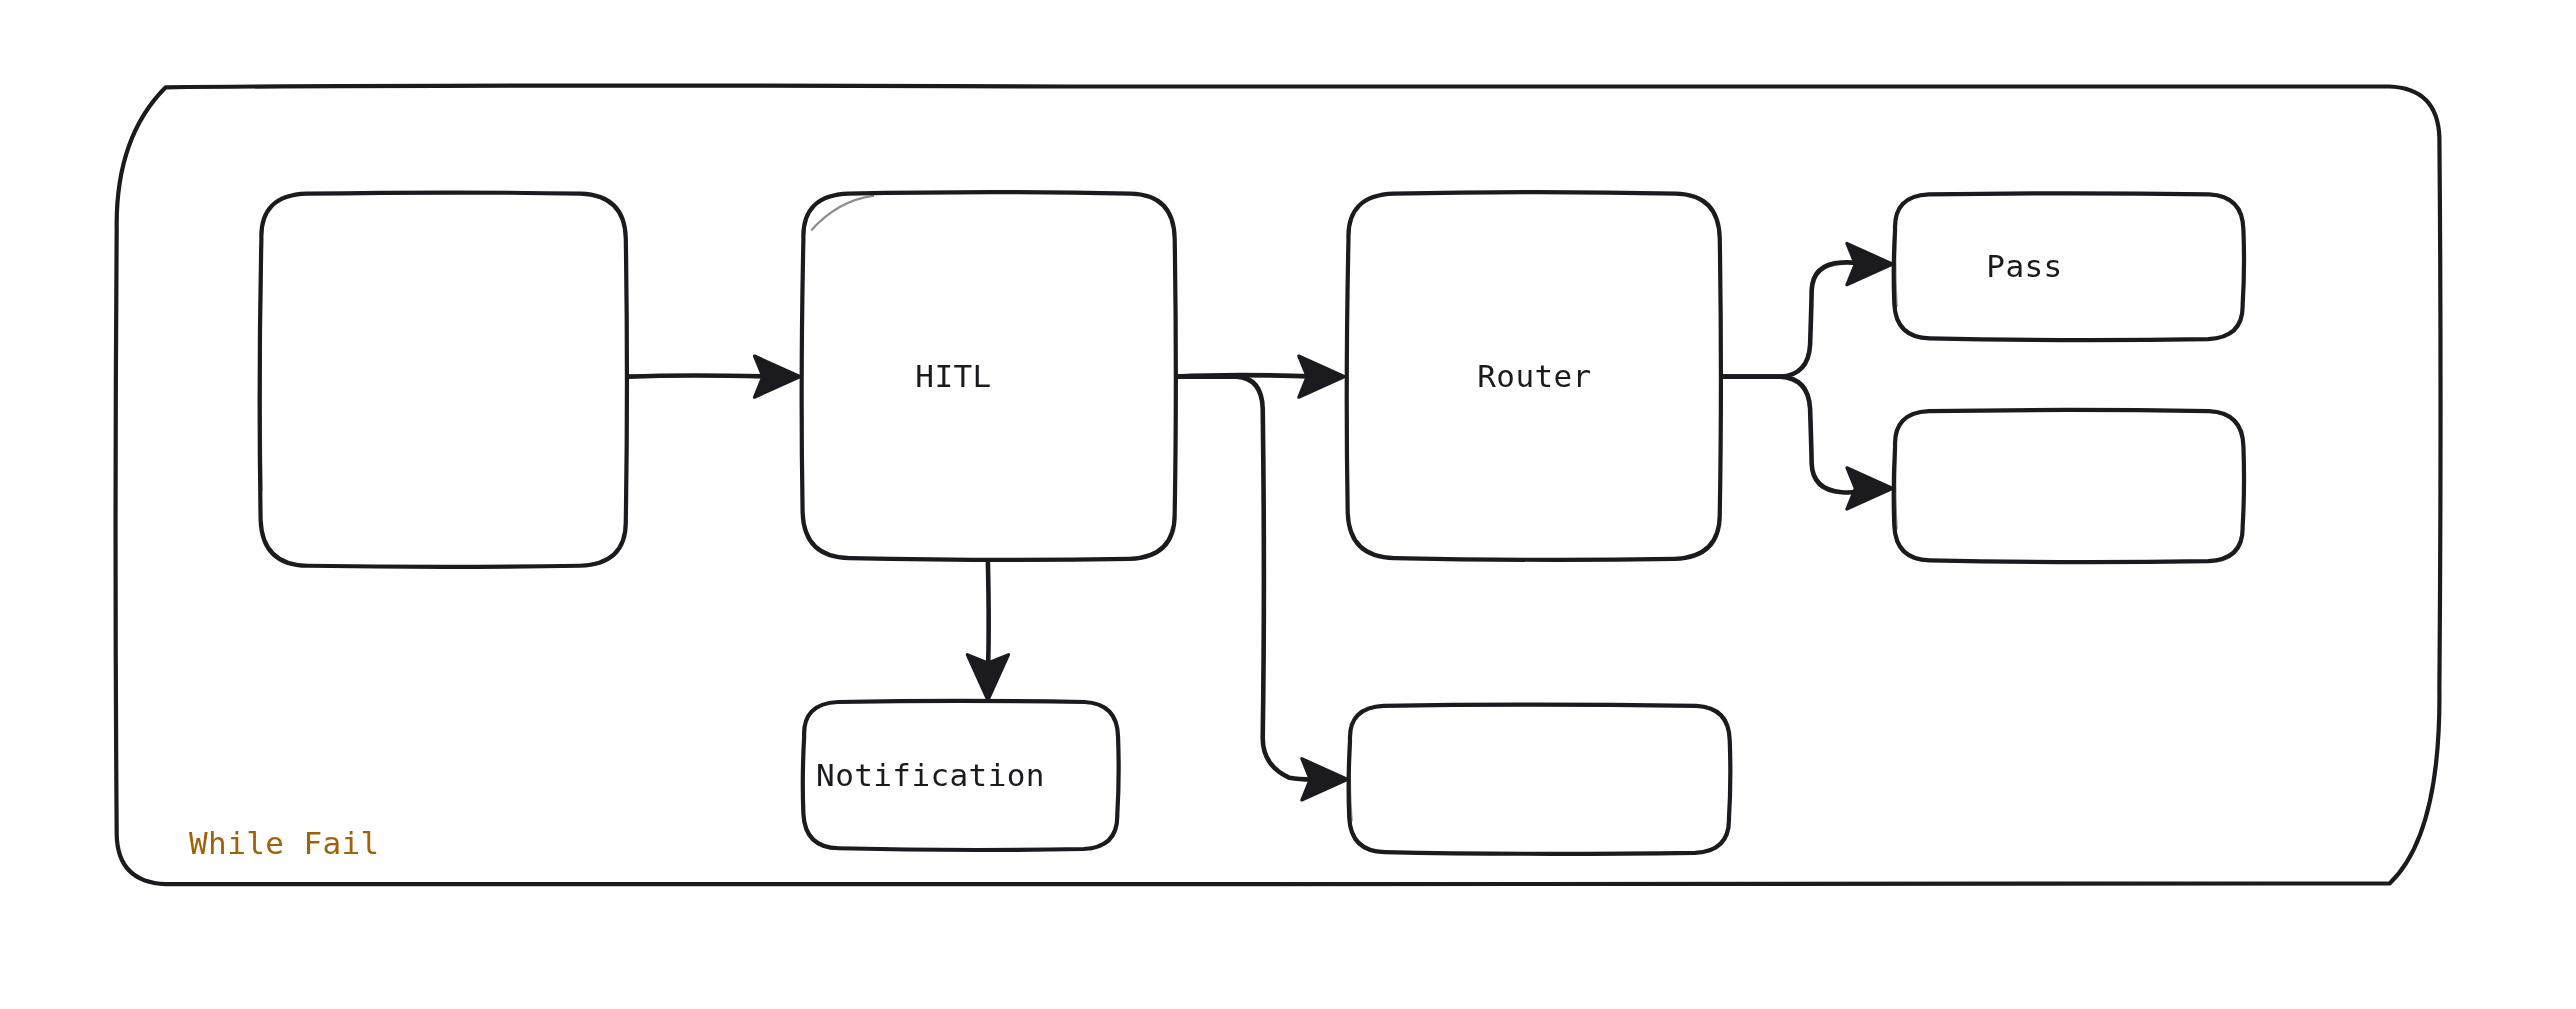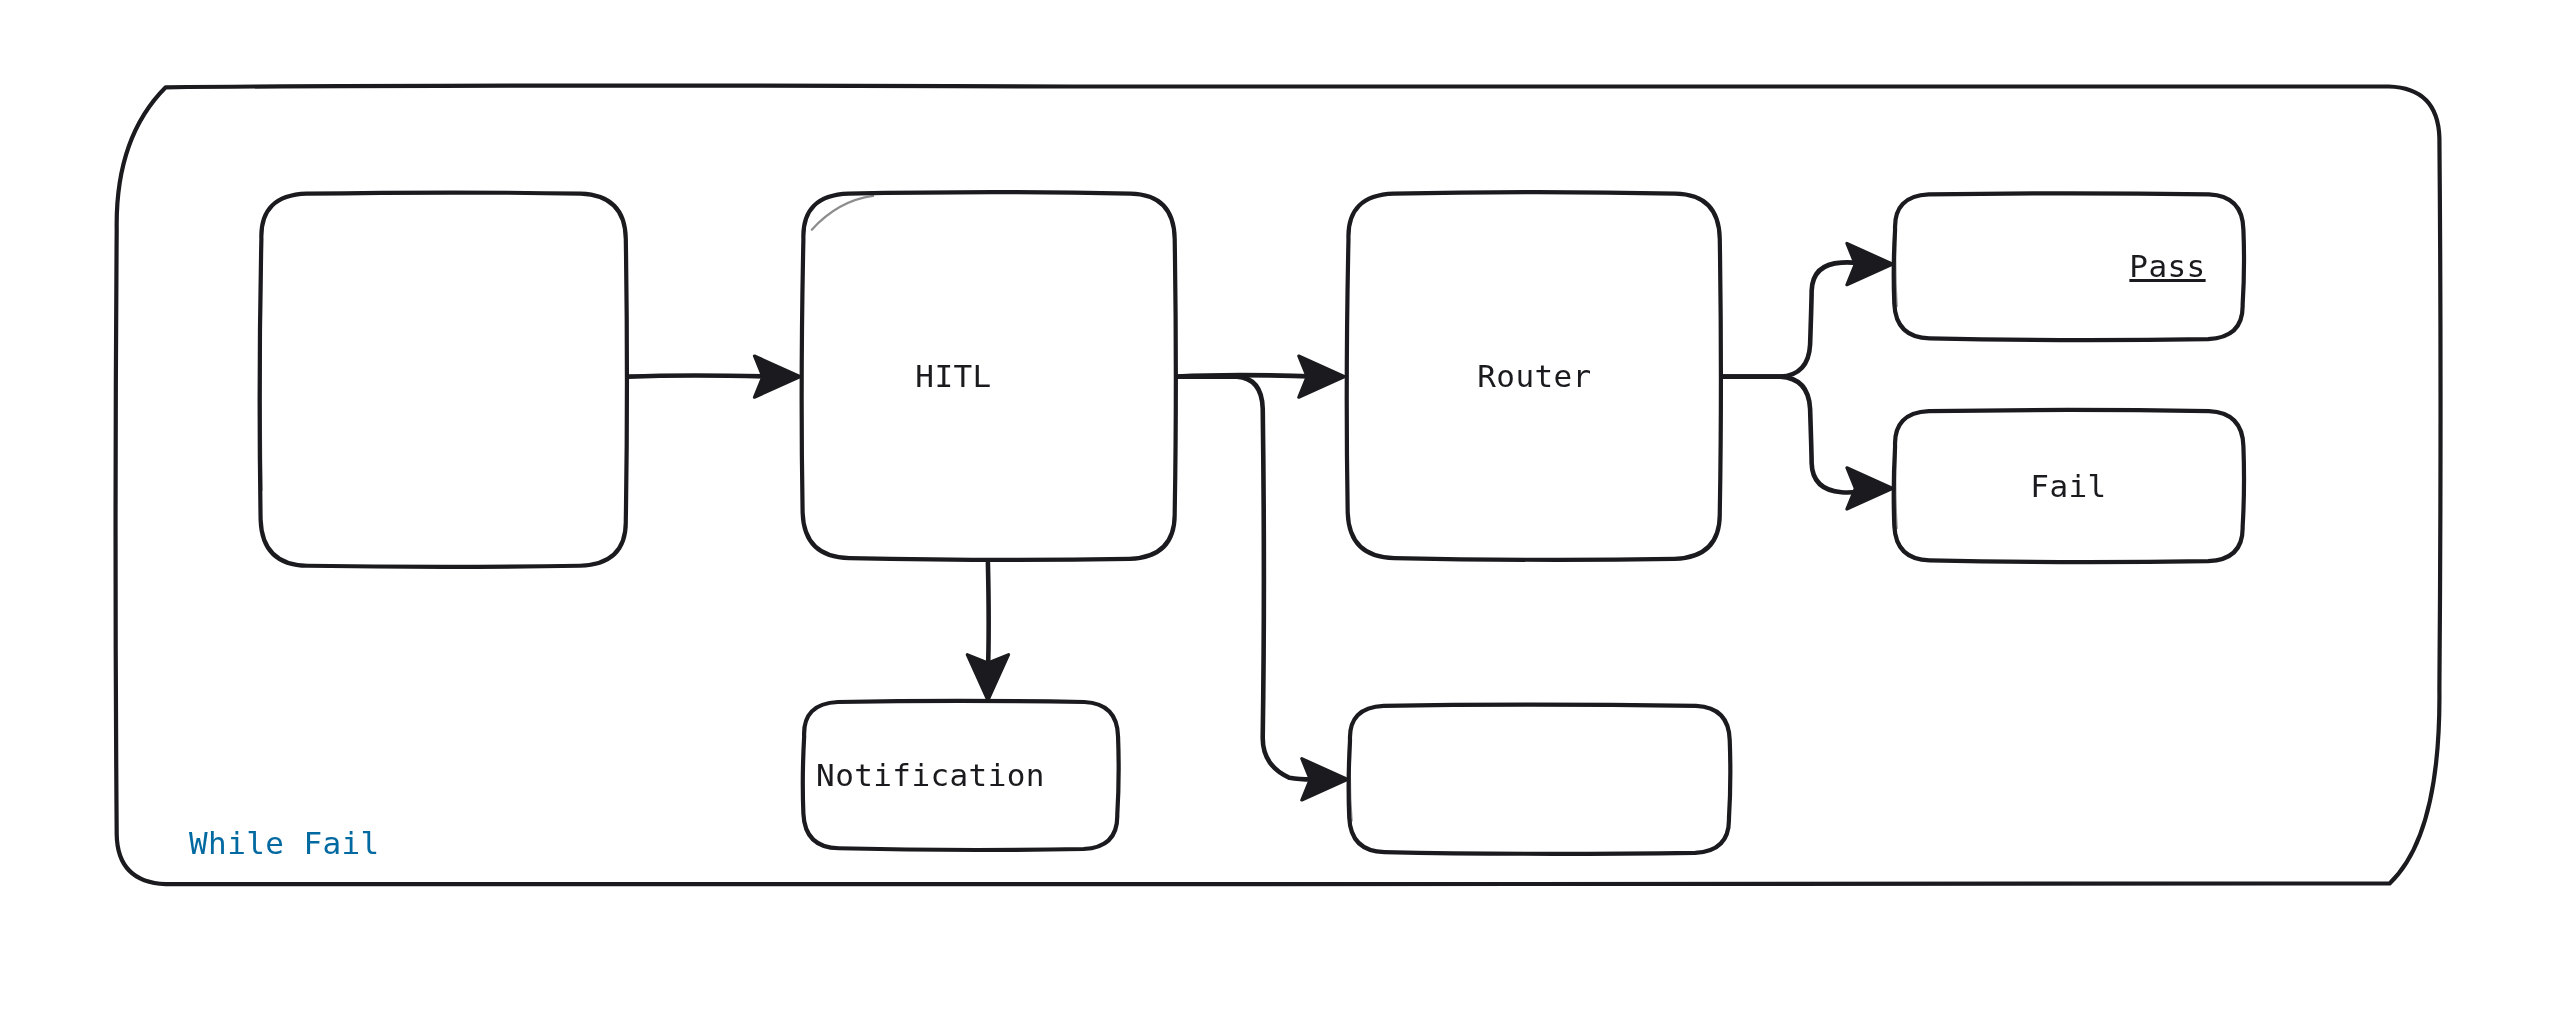--- a/index.html
+++ b/index.html
@@ -16,21 +16,21 @@
     color:#1b1b1f;
     font-family:"DejaVu Sans Mono","Liberation Mono",monospace;
     font-size:31px;
     line-height:1.42;
     letter-spacing:0.4px;
     white-space:pre-line;
     pointer-events:none;
   }
   .group-label{
     position:absolute;
-    color:#0369a1;
+    color:#a16207;
     font-family:"DejaVu Sans Mono","Liberation Mono",monospace;
     font-size:31px;
     letter-spacing:0.4px;
     white-space:pre;
   }
 </style>
 </head>
 <body>
 
 <div id="stage">
@@ -134,23 +134,22 @@
       <path d="M 2472 638 L 2412 611 L 2423 638 L 2412 665 Z" fill="#1b1b1f" stroke="#1b1b1f" stroke-width="4" stroke-linejoin="round"></path>
     </g>
 
   </svg>
 
 
   <div class="node-label" style="left:767px;top:193px;width:373px;height:366px;">HITL</div>
 
   <div class="node-label" style="left:1348px;top:193px;width:373px;height:366px;">Router</div>
 
-  <div class="node-label" style="left:1993px;top:194px;width:349px;height:145px;text-decoration:underline;">Pass</div>
+  <div class="node-label" style="left:1850px;top:194px;width:349px;height:145px;">Pass</div>
 
-  <div class="node-label" style="left:1894px;top:411px;width:349px;height:150px;">Fail</div>
 
   <div class="node-label" style="left:773px;top:701px;width:315px;height:149px;">Notification</div>
 
 
   <div class="group-label" style="left:189px;top:825px;">While Fail</div>
 
 </div>
 
 
 </body></html>

